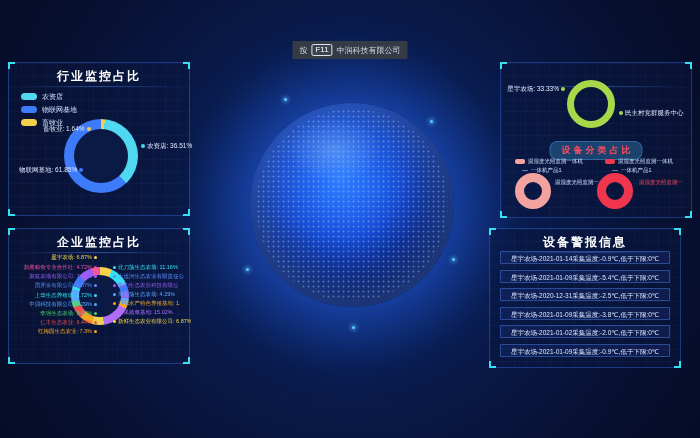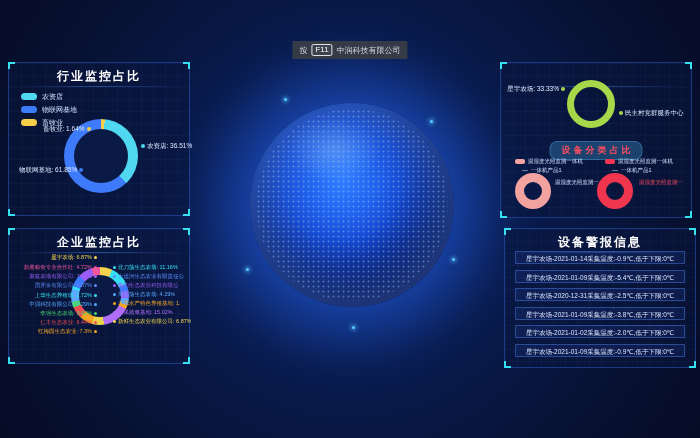--- a/index.html
+++ b/index.html
@@ -47,21 +47,21 @@
   .c.tl { top: -1px; left: -1px; border-top-width: 2px; border-left-width: 2px; }
   .c.tr { top: -1px; right: -1px; border-top-width: 2px; border-right-width: 2px; }
   .c.bl { bottom: -1px; left: -1px; border-bottom-width: 2px; border-left-width: 2px; }
   .c.br { bottom: -1px; right: -1px; border-bottom-width: 2px; border-right-width: 2px; }
   .ptitle { margin: 0; padding-top: 5px; text-align: center; font-size: 12px; color: #ffffff; letter-spacing: 2px; font-weight: bold; }
   .pdivider { position: absolute; left: 8px; right: 8px; top: 23px; height: 1px;
     background: linear-gradient(90deg, rgba(80,140,255,0), rgba(80,140,255,.45), rgba(80,140,255,0)); }
   .p-industry  { left: 8px;   top: 62px;  width: 182px; height: 154px; }
   .p-enterprise{ left: 8px;   top: 228px; width: 182px; height: 136px; }
   .p-devices   { left: 500px; top: 62px;  width: 192px; height: 156px; }
-  .p-alarms    { left: 504px; top: 228px; width: 192px; height: 140px; }
+  .p-alarms    { left: 489px; top: 228px; width: 192px; height: 140px; }
   
   .legend { position: absolute; left: 12px; top: 27px; list-style: none; margin: 0; padding: 0; }
   .legend li { display: flex; align-items: center; gap: 5px; height: 13px; font-size: 7px; color: #cfe0ff; }
   .sw { width: 16px; height: 7px; border-radius: 3.5px; }
   .sw-cyan { background: #4fd8f0; } .sw-blue { background: #3d7bfa; } .sw-yellow { background: #f5cf4a; }
   .donut { position: absolute; border-radius: 50%; }
   .donut-industry { left: 55px; top: 56px; width: 74px; height: 74px;
     background: conic-gradient(#f5cf4a 0 6deg, #4fd8f0 6deg 137deg, #3d7bfa 137deg 360deg); }
   .donut-industry::after { content: ''; position: absolute; inset: 10px; border-radius: 50%; background: #0b1a45; }
   .lbl { position: absolute; font-size: 6.5px; color: #dfe8ff; white-space: nowrap; }

